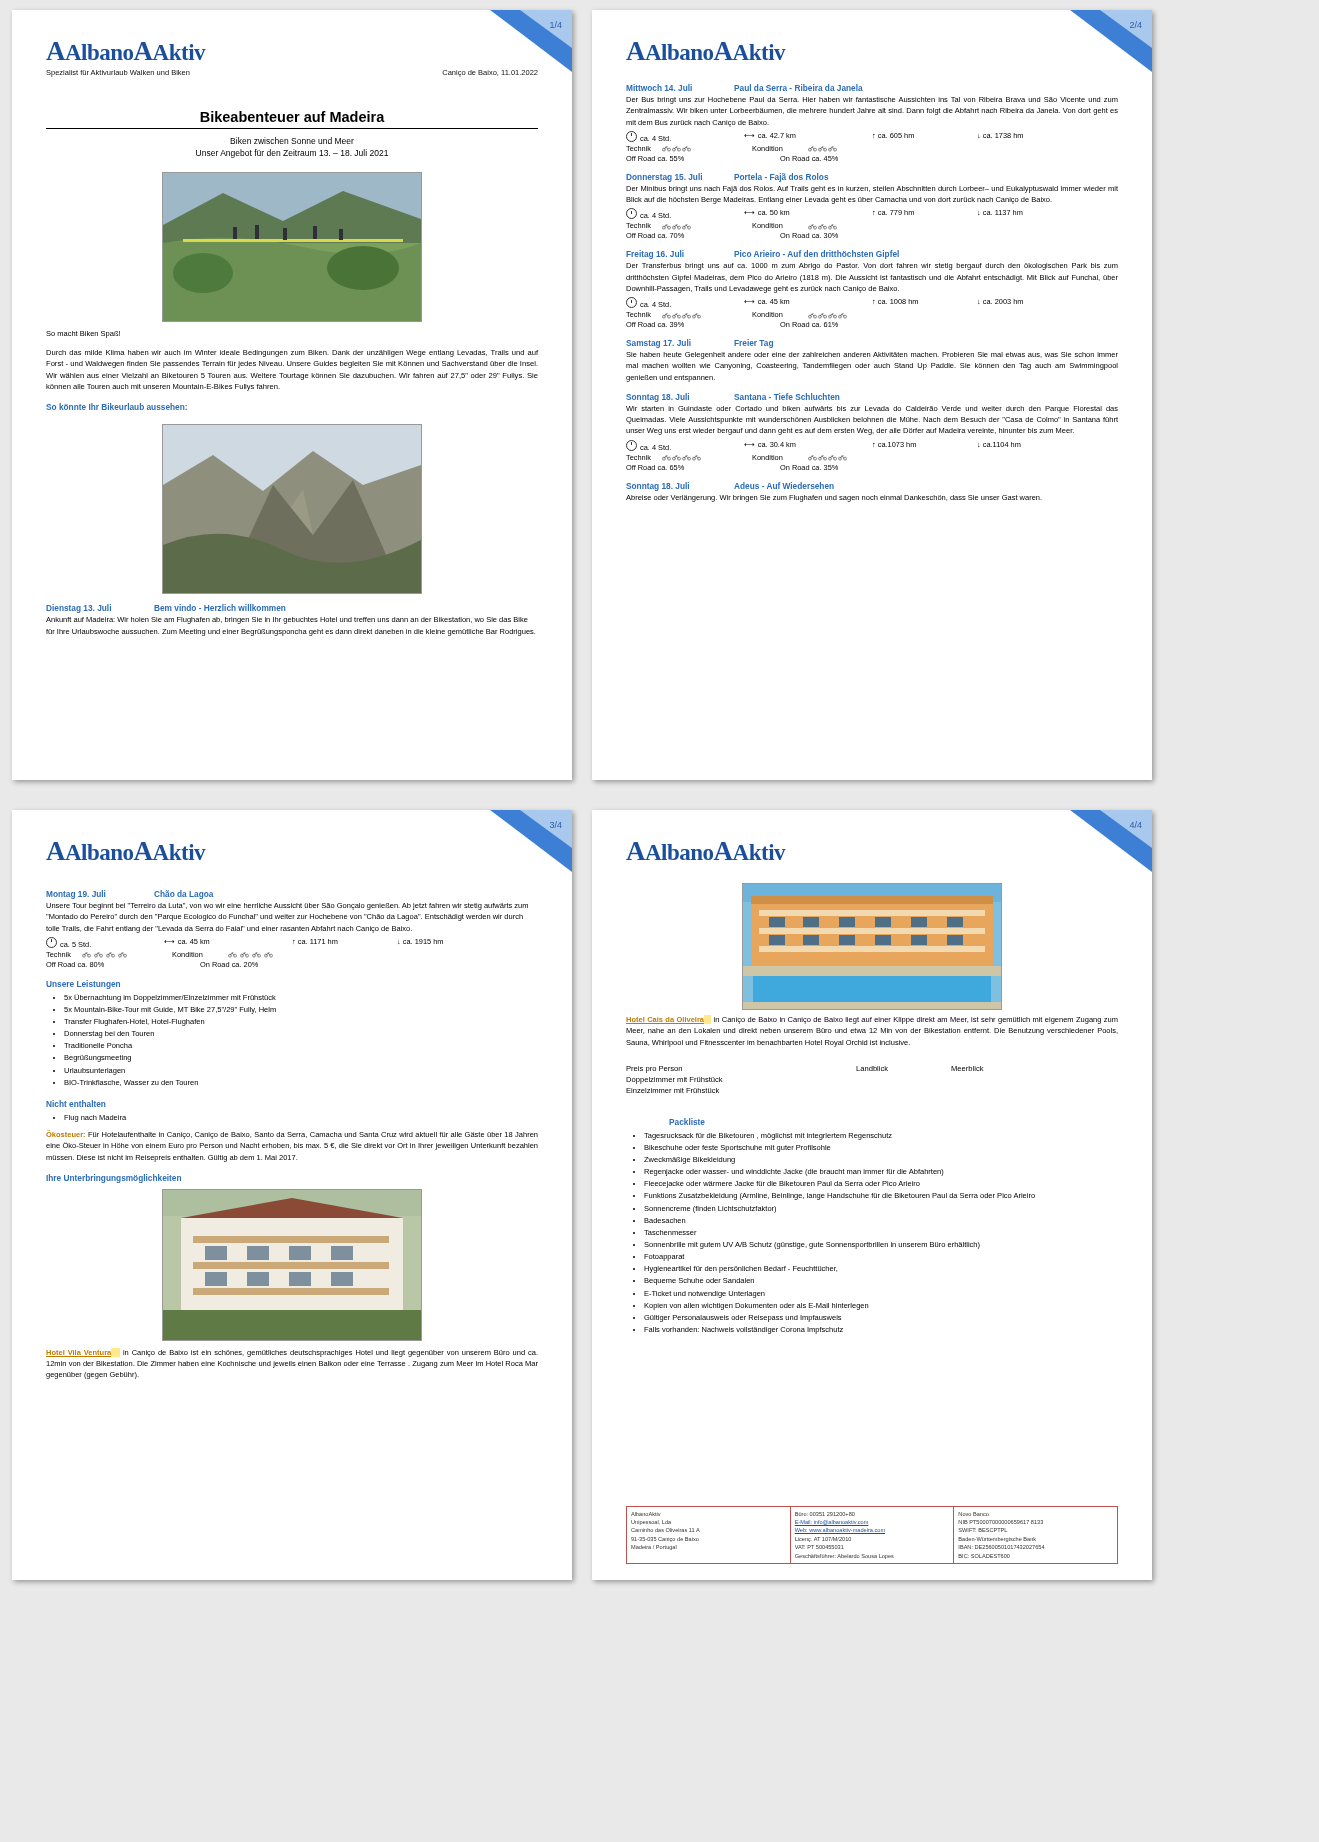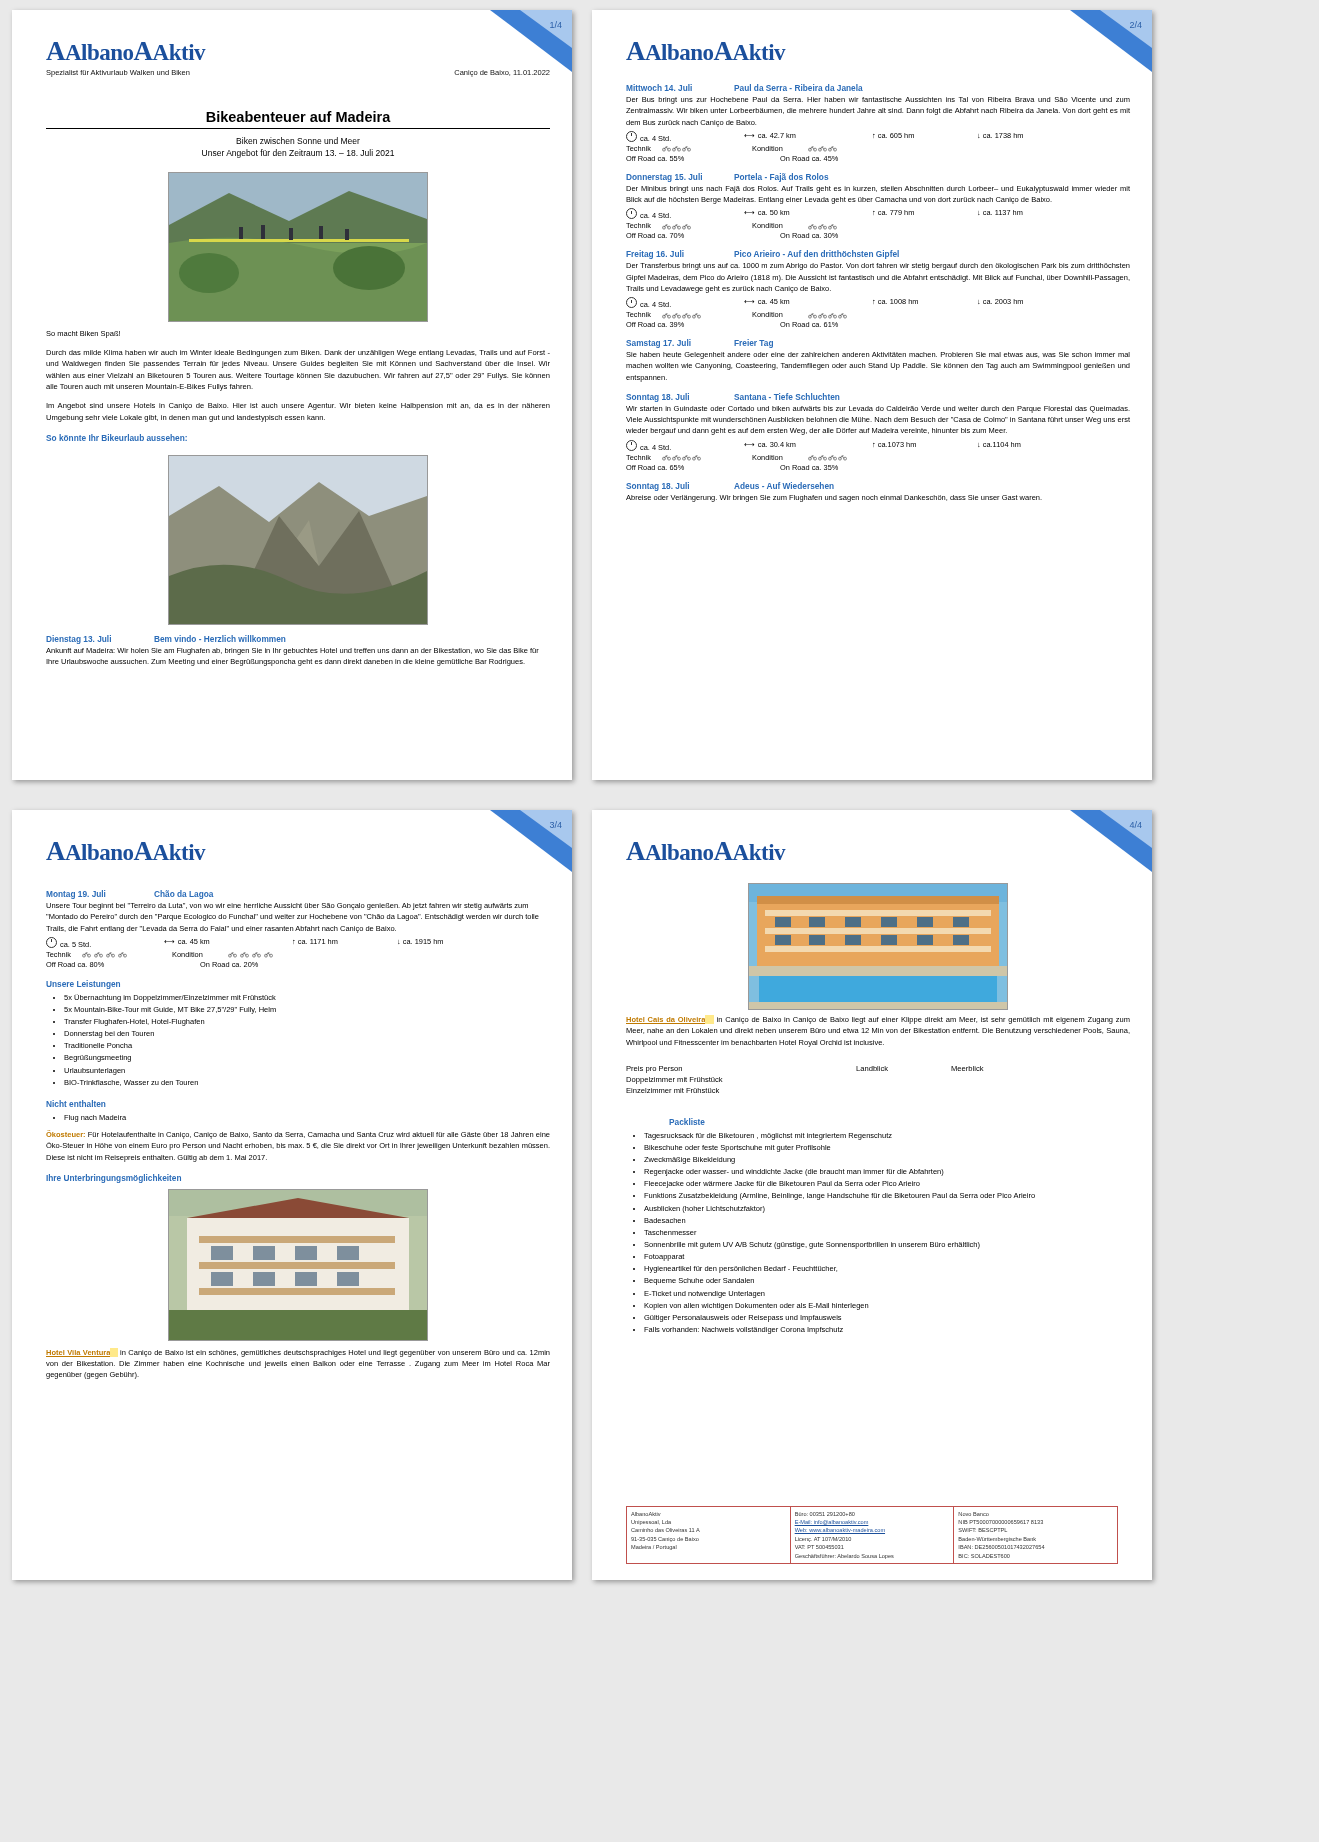--- a/index.html
+++ b/index.html
@@ -1,21 +1,21 @@
 <!DOCTYPE html>
 <html><head>
 <meta charset="utf-8">
 <style>
   html,body{margin:0;padding:0;background:#e9e9e9;}
   body{font-family:"Liberation Sans", sans-serif;}
   .page-wrap{width:1319px;height:1842px;position:relative;background:#e9e9e9;}
   .grid{display:grid;grid-template-columns:560px 560px;grid-template-rows:780px 780px;
         column-gap:20px;row-gap:20px;padding:10px 0 0 12px;box-sizing:border-box;}
   .page{background:#fff;position:relative;box-shadow:2px 2px 5px rgba(0,0,0,.35);
-        width:560px;height:770px;overflow:hidden;box-sizing:border-box;padding:26px 22px 18px 34px;}
+        width:560px;height:770px;overflow:hidden;box-sizing:border-box;padding:26px 34px 18px 34px;}
   
   .ribbon{position:absolute;top:0;right:0;width:92px;height:62px;overflow:hidden;}
   .ribbon svg{position:absolute;top:0;right:0;}
   .pageno{position:absolute;top:10px;right:10px;font-size:9px;color:#2b5fa8;z-index:5;}
   
   .logo{font-size:23px;font-weight:bold;letter-spacing:-.5px;color:#1b4f9c;font-family:"Liberation Serif",serif;}
   .logo .big{font-size:27px;}
   .tag{font-size:7.5px;color:#111;margin-top:1px;}
   .place{font-size:7.5px;color:#111;text-align:right;margin-top:-9px;}
   .hdrrow{display:flex;justify-content:space-between;align-items:flex-end;}
@@ -94,21 +94,20 @@
             <rect x="70" y="54" width="4" height="12"></rect>
             <rect x="92" y="52" width="4" height="14"></rect>
             <rect x="120" y="55" width="4" height="12"></rect>
             <rect x="150" y="53" width="4" height="13"></rect>
             <rect x="176" y="56" width="4" height="11"></rect>
           </g>
     </svg>
     <div class="small" style="margin-top:6px;">So macht Biken Spaß!</div>
 
     <p class="body">Durch das milde Klima haben wir auch im Winter ideale Bedingungen zum Biken. Dank der unzähligen Wege entlang Levadas, Trails und auf Forst - und Waldwegen finden Sie passendes Terrain für jedes Niveau. Unsere Guides begleiten Sie mit Können und Sachverstand über die Insel. Wir wählen aus einer Vielzahl an Biketouren 5 Touren aus. Weitere Tourtage können Sie dazubuchen. Wir fahren auf 27,5" oder 29" Fullys. Sie können alle Touren auch mit unseren Mountain-E-Bikes Fullys fahren.</p>
-    <p class="body">Im Angebot sind unsere Hotels in Caniço de Baixo. Hier ist auch unsere Agentur. Wir bieten keine Halbpension mit an, da es in der näheren Umgebung sehr viele Lokale gibt, in denen man gut und landestypisch essen kann.</p>
     <div class="blue-h">So könnte Ihr Bikeurlaub aussehen:</div>
 
     <svg class="photo" width="258" height="168">
       <rect width="258" height="168" fill="#cfd9e2"></rect>
       <path d="M0 60 L50 30 L100 66 L150 26 L200 60 L258 40 L258 168 L0 168Z" fill="#8e8f7c"></path>
       <path d="M60 168 L110 60 L150 110 L190 55 L240 168Z" fill="#6f6f5d"></path>
       <path d="M0 120 Q60 95 120 125 T258 115 L258 168 L0 168Z" fill="#5c6b4a"></path>
       <path d="M110 60 L128 82 L140 64 L150 110" fill="#9a9a85"></path>
     </svg>
 
@@ -521,21 +520,21 @@
         </div>
 
     <div class="blue-h" style="margin-top:22px;margin-left:43px;">Packliste</div>
     <ul class="list" id="p4-pack">
           <li>Tagesrucksack für die Biketouren , möglichst mit integriertem Regenschutz</li>
           <li>Bikeschuhe oder feste Sportschuhe mit guter Profilsohle</li>
           <li>Zweckmäßige Bikekleidung</li>
           <li>Regenjacke oder wasser- und winddichte Jacke (die braucht man immer für die Abfahrten)</li>
           <li>Fleecejacke oder wärmere Jacke für die Biketouren Paul da Serra oder Pico Arieiro</li>
           <li>Funktions Zusatzbekleidung (Armline, Beinlinge, lange Handschuhe für die Biketouren Paul da Serra oder Pico Arieiro</li>
-          <li>Ausblicken (hoher Lichtschutzfaktor)</li>
+          <li>Sonnencreme (finden Lichtschutzfaktor)</li>
           <li>Badesachen</li>
           <li>Taschenmesser</li>
           <li>Sonnenbrille mit gutem UV A/B Schutz (günstige, gute Sonnensportbrillen in unserem Büro erhältlich)</li>
           <li>Fotoapparat</li>
           <li>Hygieneartikel für den persönlichen Bedarf - Feuchttücher,</li>
           <li>Bequeme Schuhe oder Sandalen</li>
           <li>E-Ticket und notwendige Unterlagen</li>
           <li>Kopien von allen wichtigen Dokumenten oder als E-Mail hinterlegen</li>
           <li>Gültiger Personalausweis oder Reisepass und Impfausweis</li>
           <li>Falls vorhanden: Nachweis vollständiger Corona Impfschutz</li>

